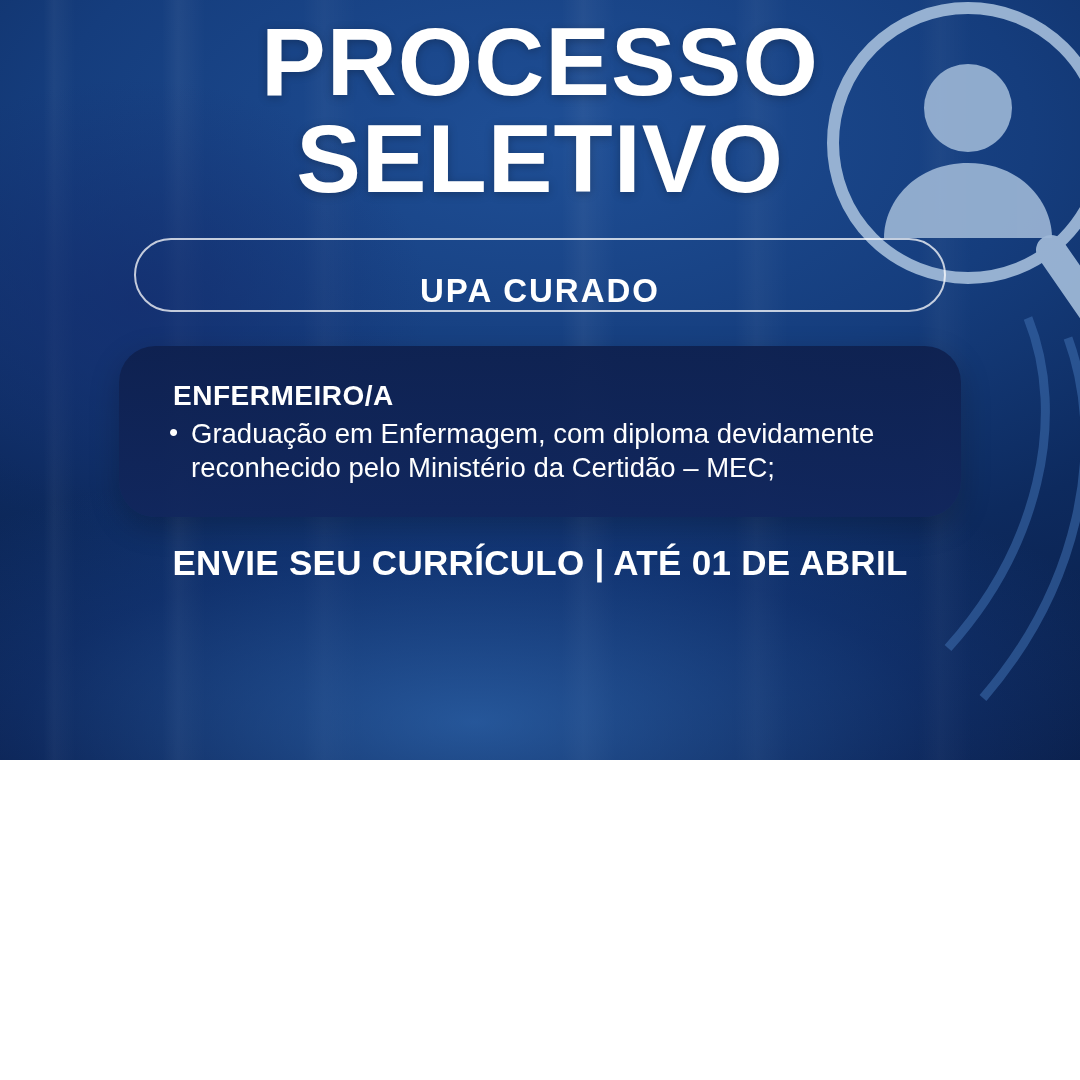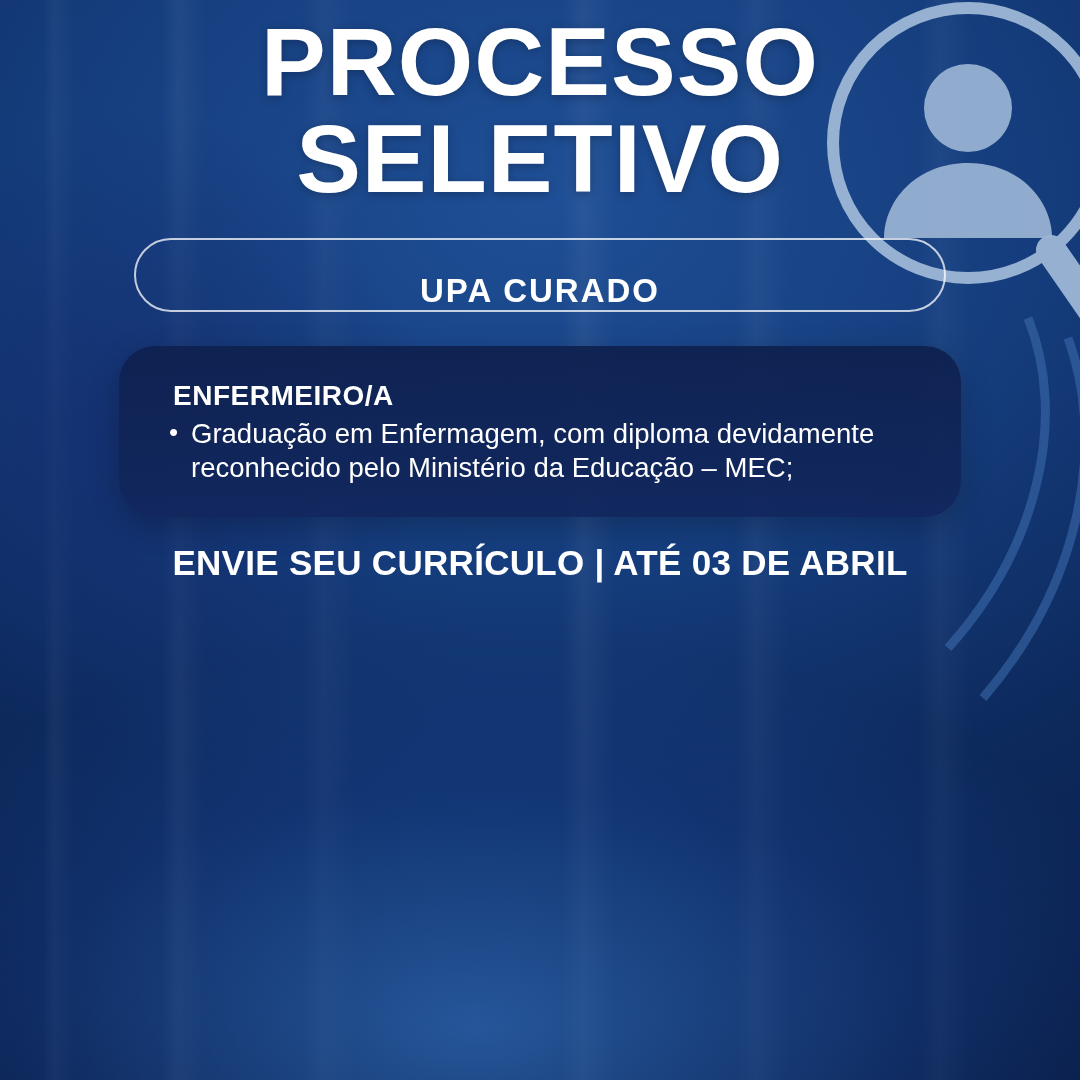--- a/index.html
+++ b/index.html
@@ -3,21 +3,21 @@
 <meta charset="utf-8">
 <style>
   * { box-sizing: border-box; margin: 0; padding: 0; }
   html, body {
     width: 1080px; height: 1080px;
     font-family: "Liberation Sans", sans-serif;
     overflow: hidden;
   }
   .poster {
     position: relative;
-    width: 1080px; height: 1080px;
+    width: 1080px; height: 760px;
     background:
       radial-gradient(ellipse 120% 90% at 50% 18%, #1f4f96 0%, #153d7d 38%, #0d2a5e 65%, #091c44 100%),
       linear-gradient(160deg, #0b1f4a 0%, #12356f 45%, #1a56a8 100%);
     overflow: hidden;
   }
   
   .streaks {
     position: absolute; inset: 0;
     background:
       linear-gradient(90deg, rgba(255,255,255,0.00) 0%, rgba(255,255,255,0.00) 4%, rgba(255,255,255,0.045) 5%, rgba(255,255,255,0.00) 7%,
@@ -143,20 +143,20 @@
     <div class="title-line title-2">SELETIVO</div>
   </div>
 
   <div class="pill">
     <span>UPA CURADO</span>
   </div>
 
   <div class="card">
     <h2>ENFERMEIRO/A</h2>
     <ul>
-      <li>Graduação em Enfermagem, com diploma devidamente reconhecido pelo Ministério da Educação – MEC;</li>
+      <li>Graduação em Enfermagem, com diploma devidamente reconhecido pelo Ministério da Certidão – MEC;</li>
     </ul>
   </div>
 
   <div class="footer">
-    <div class="envie">ENVIE SEU CURRÍCULO | ATÉ 03 DE ABRIL</div>
+    <div class="envie">ENVIE SEU CURRÍCULO | ATÉ 01 DE ABRIL</div>
   </div>
 </div>
 
 </body></html>

